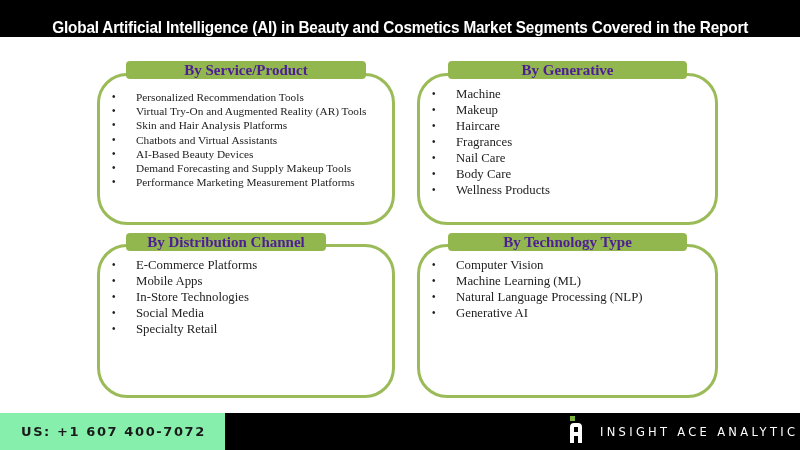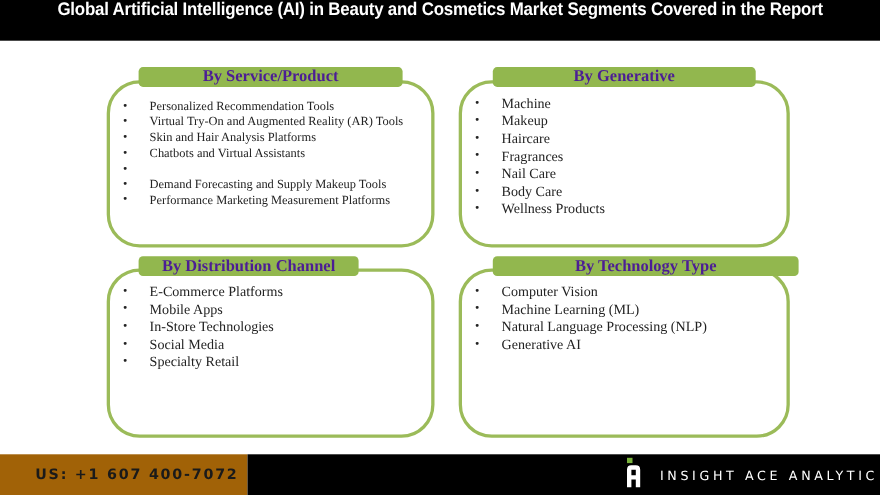--- a/index.html
+++ b/index.html
@@ -4,21 +4,21 @@
 <style>
   html, body { margin:0; padding:0; }
   body {
     width:800px; height:450px; position:relative; overflow:hidden;
     background:#ffffff;
     font-family: "Liberation Serif", "DejaVu Serif", serif;
   }
   .title-bar {
     position:absolute; left:0; top:0; width:800px; height:37px;
     background:#000000; color:#ffffff;
-    display:flex; align-items:flex-start; justify-content:center;
+    display:flex; align-items:flex-end; justify-content:center;
     font-family: "Liberation Sans", "DejaVu Sans", sans-serif;
     font-weight:bold; font-size:16.5px; letter-spacing:-0.2px;
     transform-origin:center;
   }
   .title-bar span { display:inline-block; transform:scaleX(0.93); white-space:nowrap; }
   .panel {
     position:absolute; box-sizing:border-box;
     border:3px solid #9bbb59; border-radius:30px;
     background:#ffffff;
   }
@@ -39,25 +39,25 @@
     white-space:nowrap;
   }
   .panel li .bullet { width:24px; flex:0 0 24px; font-family:"Liberation Sans", sans-serif; }
   .small li { font-size:11.3px; line-height:14.2px; }
   .small li .bullet { font-size:10px; }
   .large li { font-size:12.8px; line-height:16px; }
   .large li .bullet { font-size:10px; }
 
   .footer-left {
     position:absolute; left:0; top:413px; width:225px; height:37px;
-    background:#a16207; color:#1a1a1a;
+    background:#86efac; color:#1a1a1a;
     display:flex; align-items:center;
     font-family: "DejaVu Sans", "Liberation Sans", sans-serif;
     font-weight:bold; font-size:13px; letter-spacing:1.6px;
-    box-sizing:border-box; padding-left:32px;
+    box-sizing:border-box; padding-left:21px;
   }
   .footer-right {
     position:absolute; left:225px; top:413px; width:575px; height:37px;
     background:#000000;
   }
   .logo-icon {
     position:absolute; left:568px; top:416px; width:16px; height:28px;
   }
   .logo-text {
     position:absolute; left:600px; top:413px; height:37px;
@@ -86,20 +86,21 @@
     <li>
         <span class="bullet">•</span>
         <span>Skin and Hair Analysis Platforms</span>
       </li>
     <li>
         <span class="bullet">•</span>
         <span>Chatbots and Virtual Assistants</span>
       </li>
     <li>
         <span class="bullet">•</span>
+        <span>AI-Based Beauty Devices</span>
       </li>
     <li>
         <span class="bullet">•</span>
         <span>Demand Forecasting and Supply Makeup Tools</span>
       </li>
     <li>
         <span class="bullet">•</span>
         <span>Performance Marketing Measurement Platforms</span>
       </li>
   </ul>
@@ -185,21 +186,21 @@
     <li>
         <span class="bullet">•</span>
         <span>Natural Language Processing (NLP)</span>
       </li>
     <li>
         <span class="bullet">•</span>
         <span>Generative AI</span>
       </li>
   </ul>
 </div>
-<div class="panel-header" style="left:448px; top:233px; width:278px;">
+<div class="panel-header" style="left:448px; top:233px; width:239px;">
   <span>By Technology Type</span>
 </div>
 
 <div class="footer-left">
   <span>US: +1 607 400-7072</span>
 </div>
 <div class="footer-right"></div>
 
 <svg class="logo-icon" viewBox="0 0 16 28">
   <rect x="2" y="0" width="5" height="5" fill="#79b23c"></rect>

